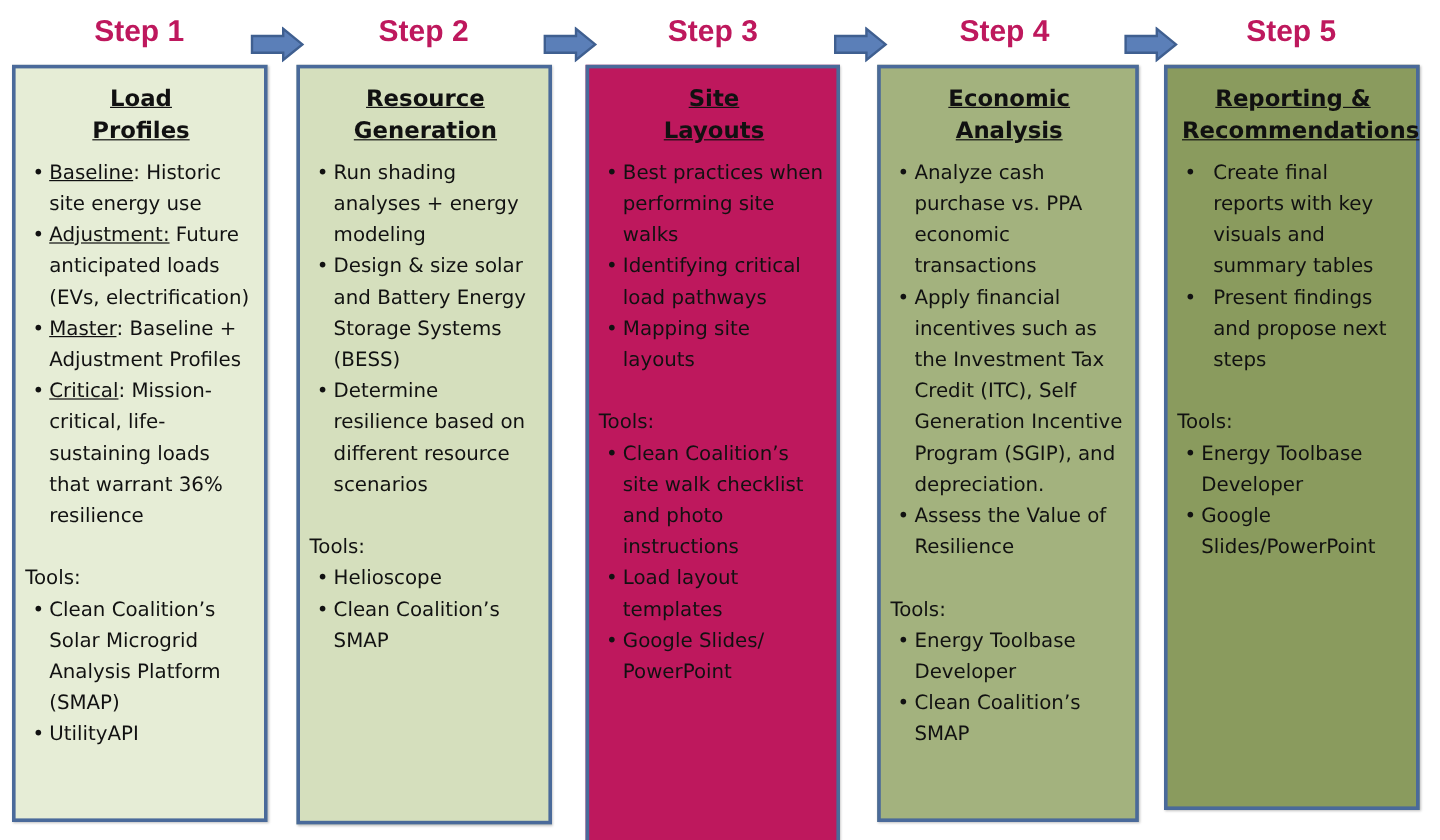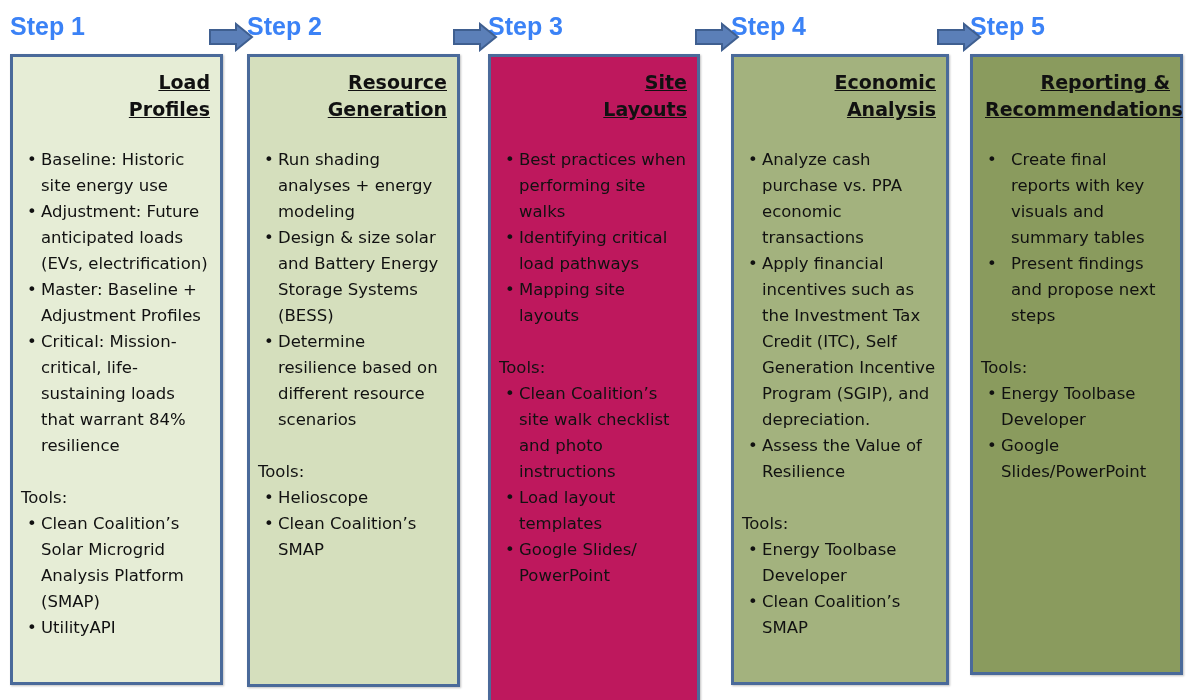--- a/index.html
+++ b/index.html
@@ -1,31 +1,31 @@
 <!DOCTYPE html>
 <html><head>
   <meta charset="utf-8">
   <style>
     html, body { margin: 0; padding: 0; background: #ffffff; }
     body { width: 1200px; height: 700px; position: relative; overflow: hidden;
            font-family: "Liberation Sans", sans-serif; color: #111; }
-    .step-title { position: absolute; top: 12px; width: 212px; 
+    .step-title { position: absolute; top: 12px; width: 212px; text-align: center;
                   font-family: "Liberation Sans", sans-serif; font-weight: bold;
-                  font-size: 25px; color: #3b82f6; }
+                  font-size: 25px; color: #be185d; }
     .arrow { position: absolute; top: 22px; width: 46px; height: 30px; }
     .box { position: absolute; top: 54px; box-sizing: border-box;
            border: 3px solid #4a6a9a; box-shadow: 1px 1px 2px rgba(0,0,0,0.25);
            padding: 12px 10px 10px 12px;
            font-family: "DejaVu Sans", sans-serif; font-size: 16.5px; line-height: 26px; }
-    .box-title { text-align: right; font-weight: bold; text-decoration: underline;
-                 font-size: 19px; line-height: 27px; margin-bottom: 24px; }
+    .box-title { text-align: center; font-weight: bold; text-decoration: underline;
+                 font-size: 19px; line-height: 27px; margin-bottom: 8px; }
     ul { list-style: none; margin: 0; padding: 0; }
     li { position: relative; padding-left: 16px; }
     li::before { content: "•"; position: absolute; left: 2px; top: 0; }
-    .u { }
+    .u { text-decoration: underline; }
     .tools-label { margin-top: 26px; margin-left: -4px; }
     .tools-list li { padding-left: 16px; }
     #b5 ul.main li { padding-left: 26px; }
   </style>
 </head>
 <body>
 
 <div class="step-title" style="left:10px">Step 1</div>
 <div class="step-title" style="left:247px">Step 2</div>
 <div class="step-title" style="left:488px">Step 3</div>
@@ -47,21 +47,21 @@
 
 <div class="box" id="b1" style="left:10px; width:213px; height:631px; background:#e6edd6">
   <div class="box-title">
     <div>Load</div>
     <div>Profiles</div>
   </div>
   <ul class="main">
     <li><span class="u">Baseline</span><span>: Historic site energy use</span></li>
     <li><span class="u">Adjustment:</span><span> Future anticipated loads (EVs, electrification)</span></li>
     <li><span class="u">Master</span><span>: Baseline + Adjustment Profiles</span></li>
-    <li><span class="u">Critical</span><span>: Mission-critical, life-sustaining loads that warrant 84% resilience</span></li>
+    <li><span class="u">Critical</span><span>: Mission-critical, life-sustaining loads that warrant 36% resilience</span></li>
   </ul>
   <div class="tools-label">Tools:</div>
   <ul class="tools-list">
     <li>Clean Coalition’s Solar Microgrid Analysis Platform (SMAP)</li>
     <li>UtilityAPI</li>
   </ul>
 </div>
 
 <div class="box" id="b2" style="left:247px; width:213px; height:633px; background:#d5dfbd">
   <div class="box-title">

